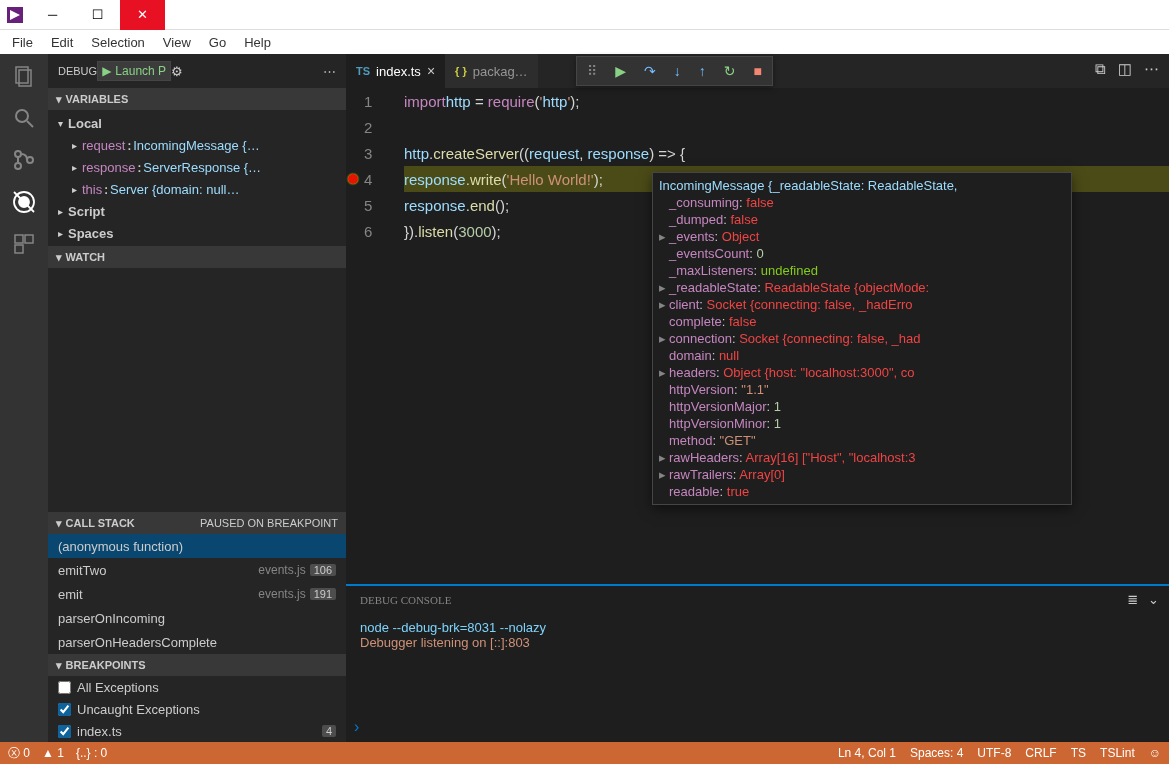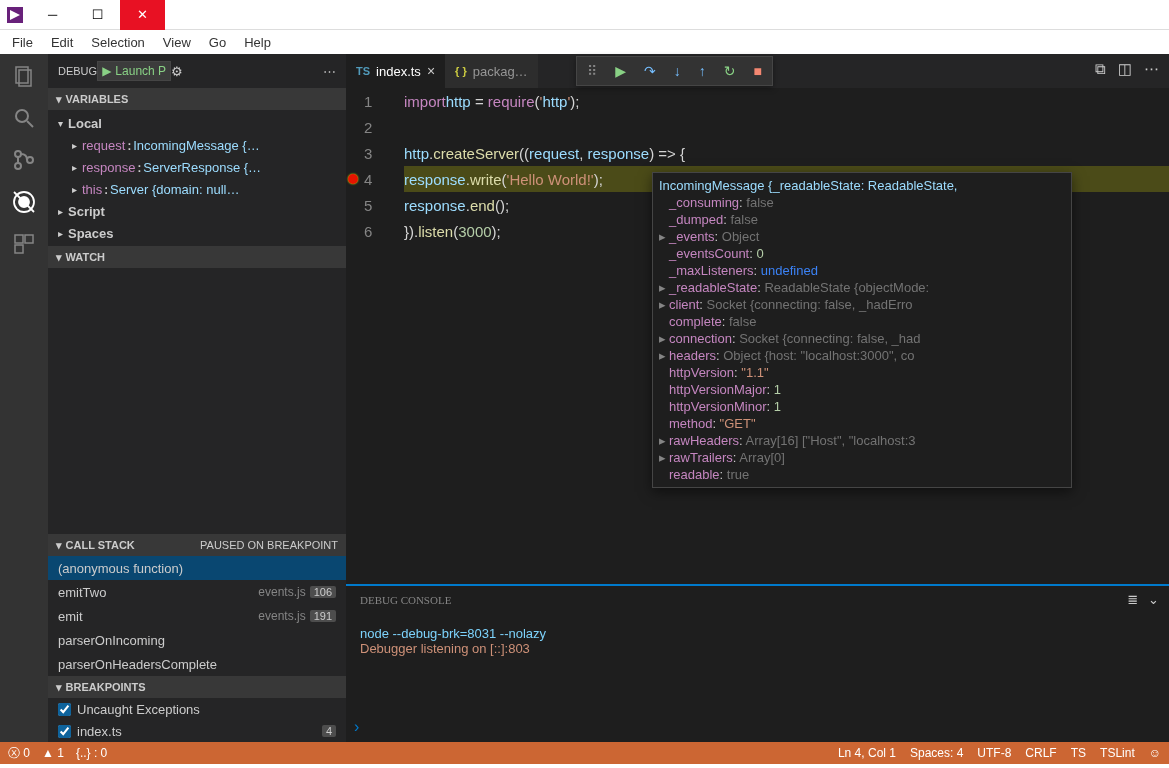--- a/index.html
+++ b/index.html
@@ -53,27 +53,27 @@
 .line.hl { background:#4b4b18; }
 .bp-dot { width:10px; height:10px; border-radius:50%; background:#e51400; display:inline-block; margin-left:2px; box-shadow:0 0 2px #ff0; }
 .tk-kw { color:#c586c0; }
 .tk-var { color:#9cdcfe; }
 .tk-fn { color:#dcdcaa; }
 .tk-str { color:#ce9178; }
 .tk-num { color:#b5cea8; }
 .hover { position:absolute; top:84px; left:306px; width:420px; background:#1e1e1e; border:1px solid #454545; font-family:Consolas,monospace; font-size:13px; color:#ccc; padding:4px 6px; max-height:420px; overflow:hidden; z-index:20; box-shadow:0 4px 12px rgba(0,0,0,0.5); }
 .hover .hline { padding:1px 0; white-space:nowrap; overflow:hidden; }
 .hover .hk { color:#c586c0; }
-.hover .hv { color:#737373; }
+.hover .hv { color:#ef4444; }
 .hover .hs { color:#ce9178; }
 .hover .hn { color:#b5cea8; }
-.hover .hu { color:#3b82f6; }
+.hover .hu { color:#84cc16; }
 .hover .chev { color:#858585; display:inline-block; width:10px; }
 .console { height:158px; background:#1e1e1e; border-top:2px solid #007acc; padding:8px 14px; font-family:Consolas,monospace; font-size:13px; color:#ccc; position:relative; }
-.console .title { font-size:11px; color:#858585; margin-bottom:20px; font-family:"Segoe UI"; }
+.console .title { font-size:11px; color:#858585; margin-bottom:14px; font-family:"Segoe UI"; }
 .console .cline { color:#7dd3fc; }
 .console .cline2 { color:#ce9178; }
 .console .icons { position:absolute; top:6px; right:10px; display:flex; gap:10px; color:#ccc; }
 .console .prompt { position:absolute; bottom:6px; left:8px; color:#007acc; font-size:16px; }
 .right-icons { position:absolute; top:6px; right:10px; display:flex; gap:12px; color:#ccc; font-size:15px; }
 .statusbar { height:22px; background:#cc6633; color:#fff; display:flex; align-items:center; font-size:12px; padding:0 8px; gap:12px; }
 .statusbar .right { margin-left:auto; display:flex; gap:14px; }
 .flex-fill { flex:1; }
 </style>
 </head>
@@ -202,20 +202,24 @@
         <div class="cs-row">
           <span>parserOnHeadersComplete</span>
         </div>
       </div>
 
     <div class="section-hdr">
       <span>▾</span>
       <span>BREAKPOINTS</span>
     </div>
     <div id="bp-body">
+        <div class="bp-row">
+          <input type="checkbox" style="">
+          <span>All Exceptions</span>
+        </div>
         <div class="bp-row">
           <input type="checkbox" checked="" style="">
           <span>Uncaught Exceptions</span>
         </div>
         <div class="bp-row">
           <input type="checkbox" checked="" style="">
           <span>index.ts</span>
           <span class="ln">4</span>
         </div>
       </div>
@@ -276,20 +280,21 @@
         <div id="hover-body">
             <div class="hline"><span class="chev"> </span><span class="hk">_consuming</span>: <span class="hv">false</span></div>
             <div class="hline"><span class="chev"> </span><span class="hk">_dumped</span>: <span class="hv">false</span></div>
             <div class="hline"><span class="chev">▸</span><span class="hk">_events</span>: <span class="hv">Object</span></div>
             <div class="hline"><span class="chev"> </span><span class="hk">_eventsCount</span>: <span class="hn">0</span></div>
             <div class="hline"><span class="chev"> </span><span class="hk">_maxListeners</span>: <span class="hu">undefined</span></div>
             <div class="hline"><span class="chev">▸</span><span class="hk">_readableState</span>: <span class="hv">ReadableState {objectMode:</span></div>
             <div class="hline"><span class="chev">▸</span><span class="hk">client</span>: <span class="hv">Socket {connecting: false, _hadErro</span></div>
             <div class="hline"><span class="chev"> </span><span class="hk">complete</span>: <span class="hv">false</span></div>
             <div class="hline"><span class="chev">▸</span><span class="hk">connection</span>: <span class="hv">Socket {connecting: false, _had</span></div>
+            <div class="hline"><span class="chev"> </span><span class="hk">domain</span>: <span class="hv">null</span></div>
             <div class="hline"><span class="chev">▸</span><span class="hk">headers</span>: <span class="hv">Object {host: "localhost:3000", co</span></div>
             <div class="hline"><span class="chev"> </span><span class="hk">httpVersion</span>: <span class="hs">"1.1"</span></div>
             <div class="hline"><span class="chev"> </span><span class="hk">httpVersionMajor</span>: <span class="hn">1</span></div>
             <div class="hline"><span class="chev"> </span><span class="hk">httpVersionMinor</span>: <span class="hn">1</span></div>
             <div class="hline"><span class="chev"> </span><span class="hk">method</span>: <span class="hs">"GET"</span></div>
             <div class="hline"><span class="chev">▸</span><span class="hk">rawHeaders</span>: <span class="hv">Array[16] ["Host", "localhost:3</span></div>
             <div class="hline"><span class="chev">▸</span><span class="hk">rawTrailers</span>: <span class="hv">Array[0]</span></div>
             <div class="hline"><span class="chev"> </span><span class="hk">readable</span>: <span class="hv">true</span></div>
           </div>
       </div>

